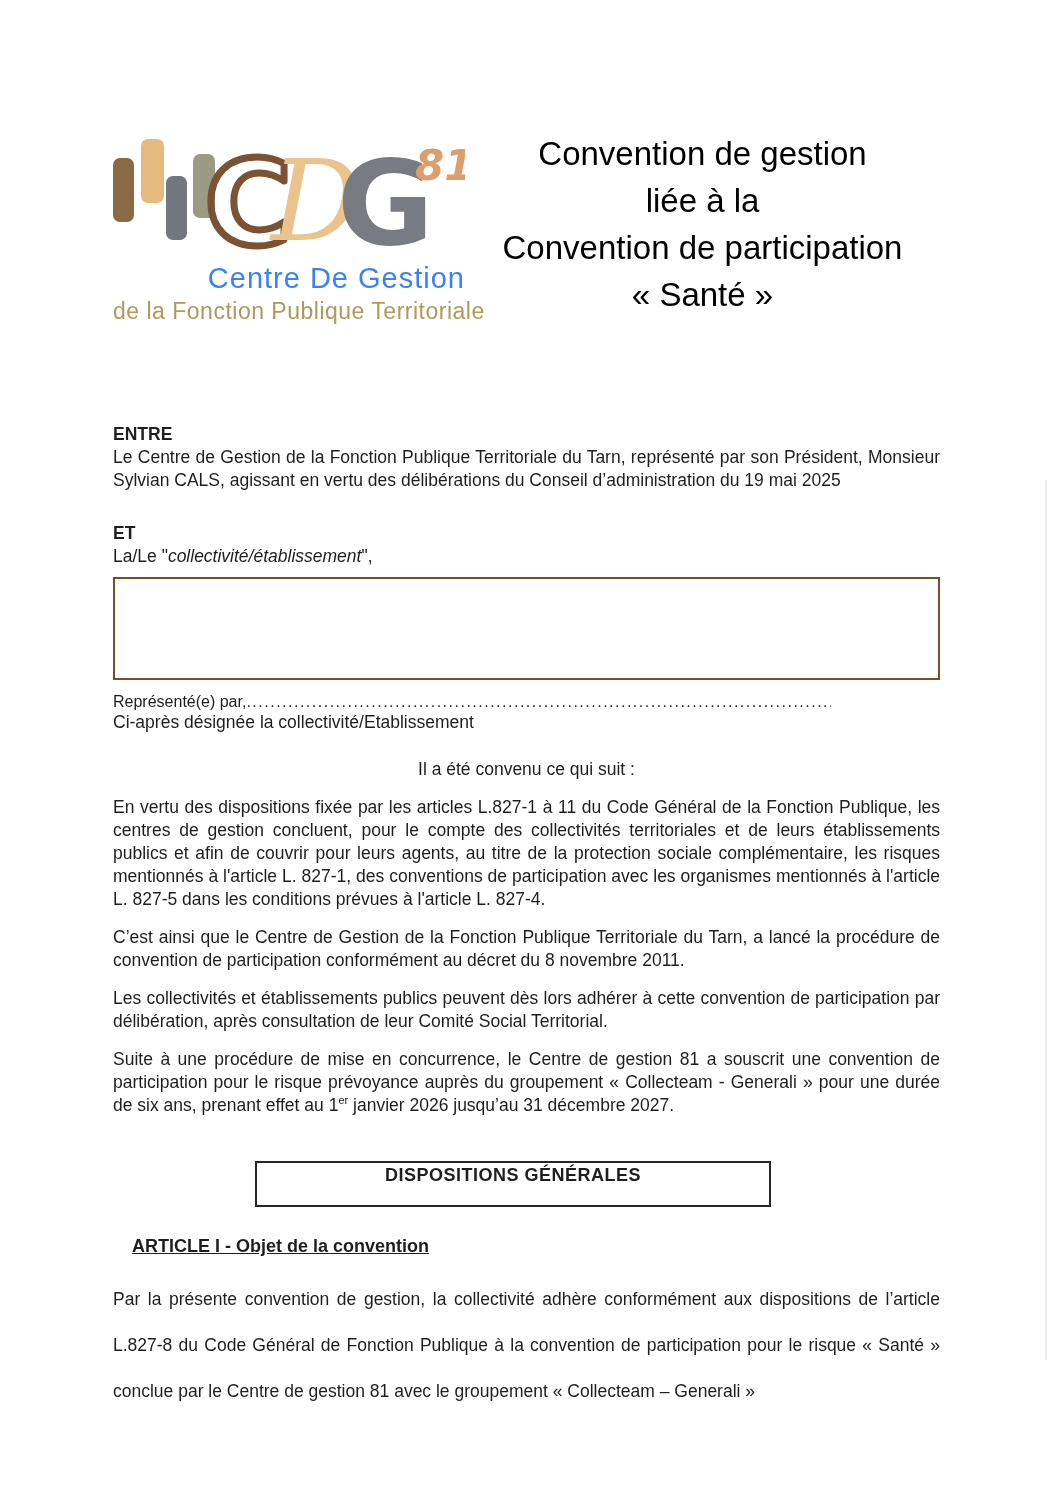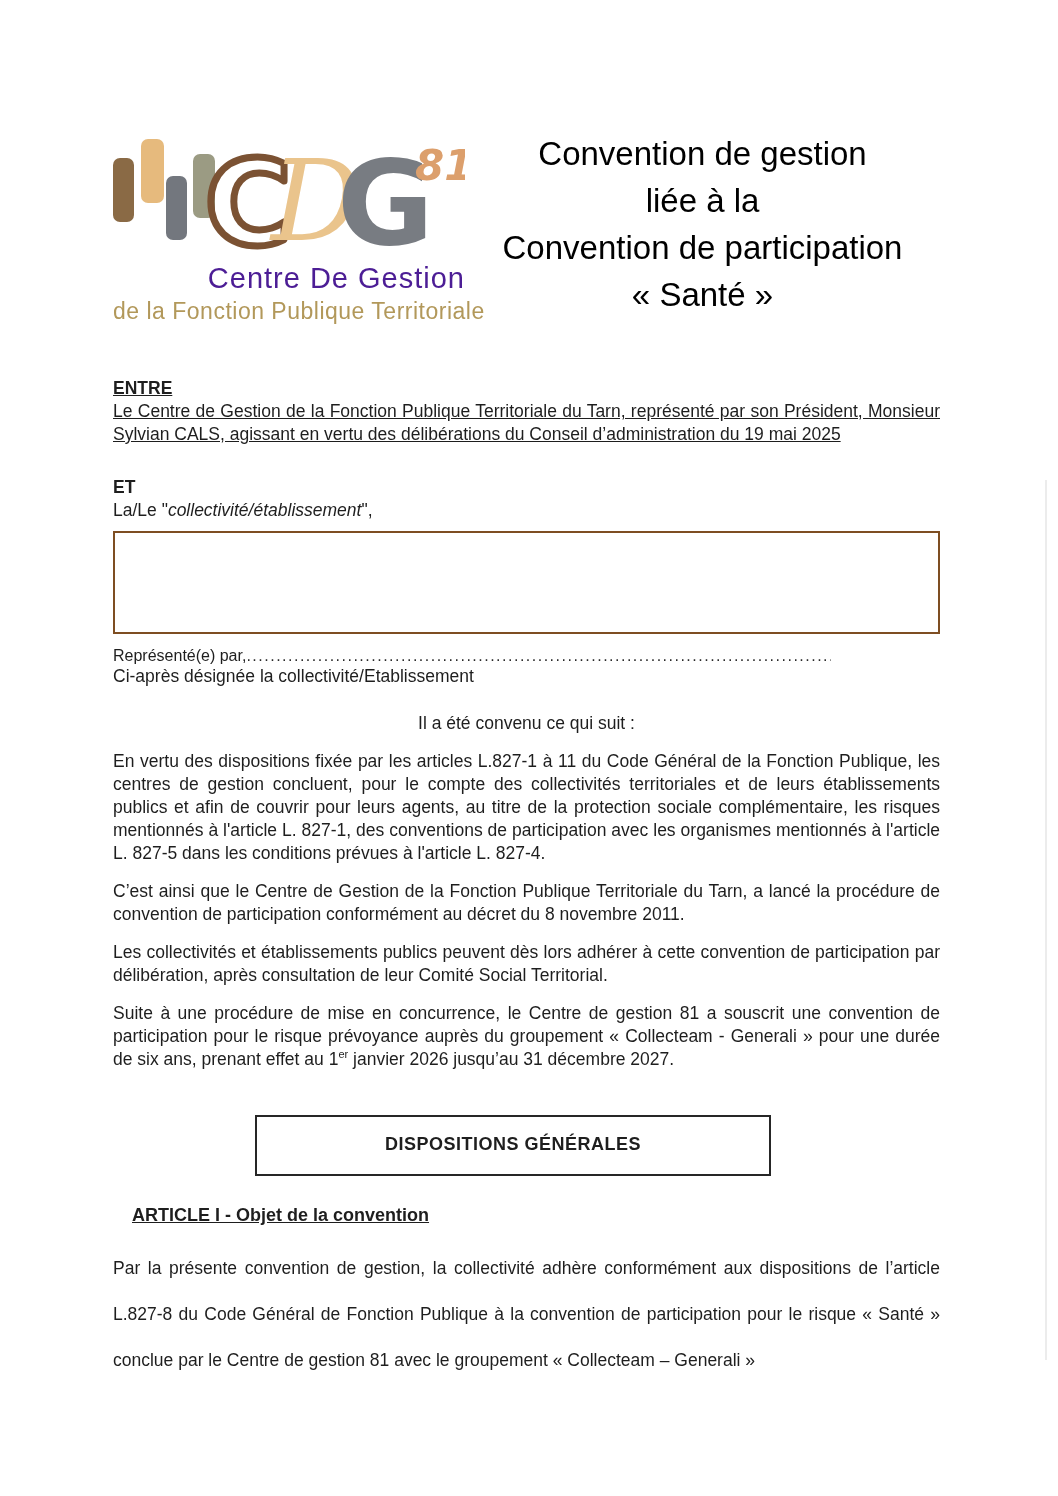--- a/index.html
+++ b/index.html
@@ -9,50 +9,50 @@
     background:#ffffff;
     font-family:"Liberation Sans", sans-serif;
     color:#1e1e1e;
     overflow:hidden;
   }
   .content{padding:128px 118px 0 113px;}
 
   
   .header{display:flex;align-items:flex-start;}
   .logo-block{width:352px;flex:0 0 352px;}
-  .logo-sub1{margin-top:2px;text-align:right;font-size:29px;letter-spacing:1px;color:#4c1d95;}
+  .logo-sub1{margin-top:2px;text-align:right;font-size:29px;letter-spacing:1px;color:#3b82f6;}
   .logo-sub2{margin-top:3px;text-align:right;font-size:23px;letter-spacing:0.5px;color:#b2985a;white-space:nowrap;}
   .title-block{flex:1;padding-top:2px;text-align:center;font-size:33px;line-height:47px;color:#000000;}
 
   
   p{margin:0;font-size:17.5px;line-height:23px;}
   .bold{font-weight:bold;}
   .just{text-align:justify;}
-  .sec-entre{margin-top:52px;text-decoration:underline;}
+  .sec-entre{margin-top:98px;}
   .sec-et{margin-top:30px;}
   .italic{font-style:italic;}
 
   .fillbox{
     margin-top:9px;height:99px;
     border:2px solid #7e4e22;
     background:#ffffff;
   }
   .rep-line{margin-top:13px;display:flex;align-items:baseline;text-align:right;}
   .dots{
     flex:0 1 auto;max-width:585px;overflow:hidden;white-space:nowrap;
     letter-spacing:1.5px;color:#2a2a2a;font-size:16px;
   }
   .convenu{margin-top:24px;text-align:center;}
   .para{margin-top:15px;text-align:justify;}
 
   .disp-box{
     margin:44px 0 0 142px;width:512px;
     border:2px solid #262626;
     text-align:center;font-weight:bold;font-size:18px;
-    padding:17px 0 19px 0;letter-spacing:0.5px;
+    padding:2px 0 19px 0;letter-spacing:0.5px;
   }
   .article-title{margin-top:28px;font-weight:bold;font-size:18px;text-decoration:underline;margin-left:19px;}
   .article-para{margin-top:18px;line-height:46px;text-align:justify;}
 
   sup{font-size:11px;line-height:0;}
 
   .scan-line{position:absolute;right:11px;top:480px;width:2px;height:880px;background:#ececec;}
 </style>
 </head>
 <body>

